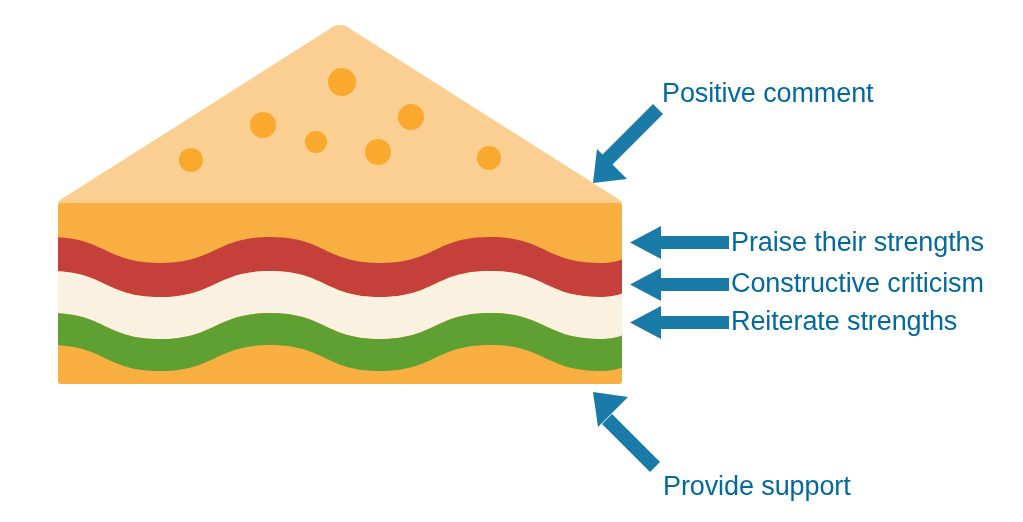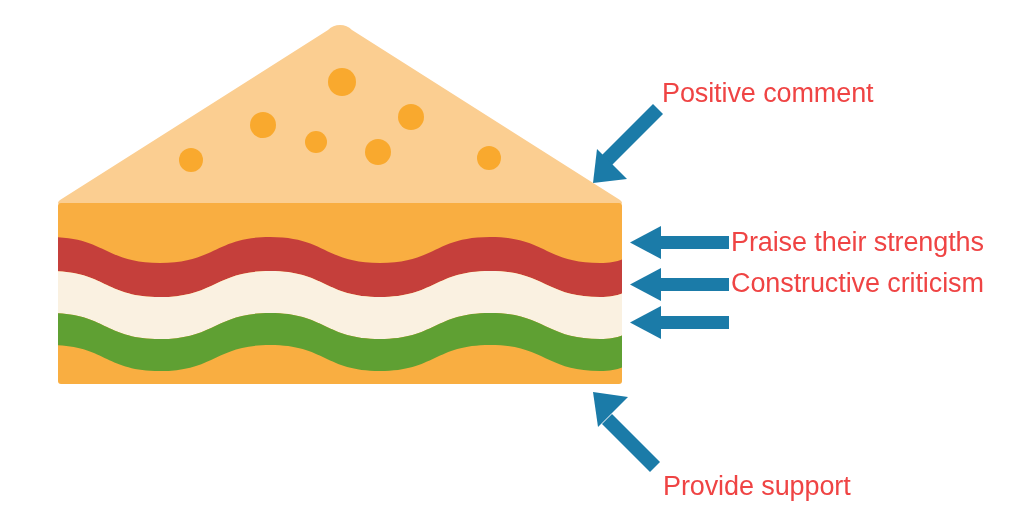--- a/index.html
+++ b/index.html
@@ -23,21 +23,21 @@
     left: 0;
     top: 0;
     width: 1023px;
     height: 522px;
   }
   .callout-label {
     position: absolute;
     font-family: "Liberation Sans", sans-serif;
     font-size: 27px;
     font-weight: 400;
-    color: #ef4444;
+    color: #0369a1;
     white-space: nowrap;
     letter-spacing: -0.1px;
     line-height: 1;
   }
   #label-positive   { left: 662px; top: 80px;  }
   #label-praise     { left: 731px; top: 229px; }
   #label-criticism  { left: 731px; top: 270px; }
   #label-reiterate  { left: 731px; top: 308px; }
   #label-support    { left: 663px; top: 473px; }
 </style>
@@ -166,16 +166,17 @@
     </g>
 
   </svg>
 
   <div class="callout-label" id="label-positive">Positive comment</div>
 
   <div class="callout-label" id="label-criticism">Constructive criticism</div>
 
   <div class="callout-label" id="label-praise">Praise their strengths</div>
 
+  <div class="callout-label" id="label-reiterate">Reiterate strengths</div>
 
   <div class="callout-label" id="label-support">Provide support</div>
 
 </div>
 
 </body></html>

